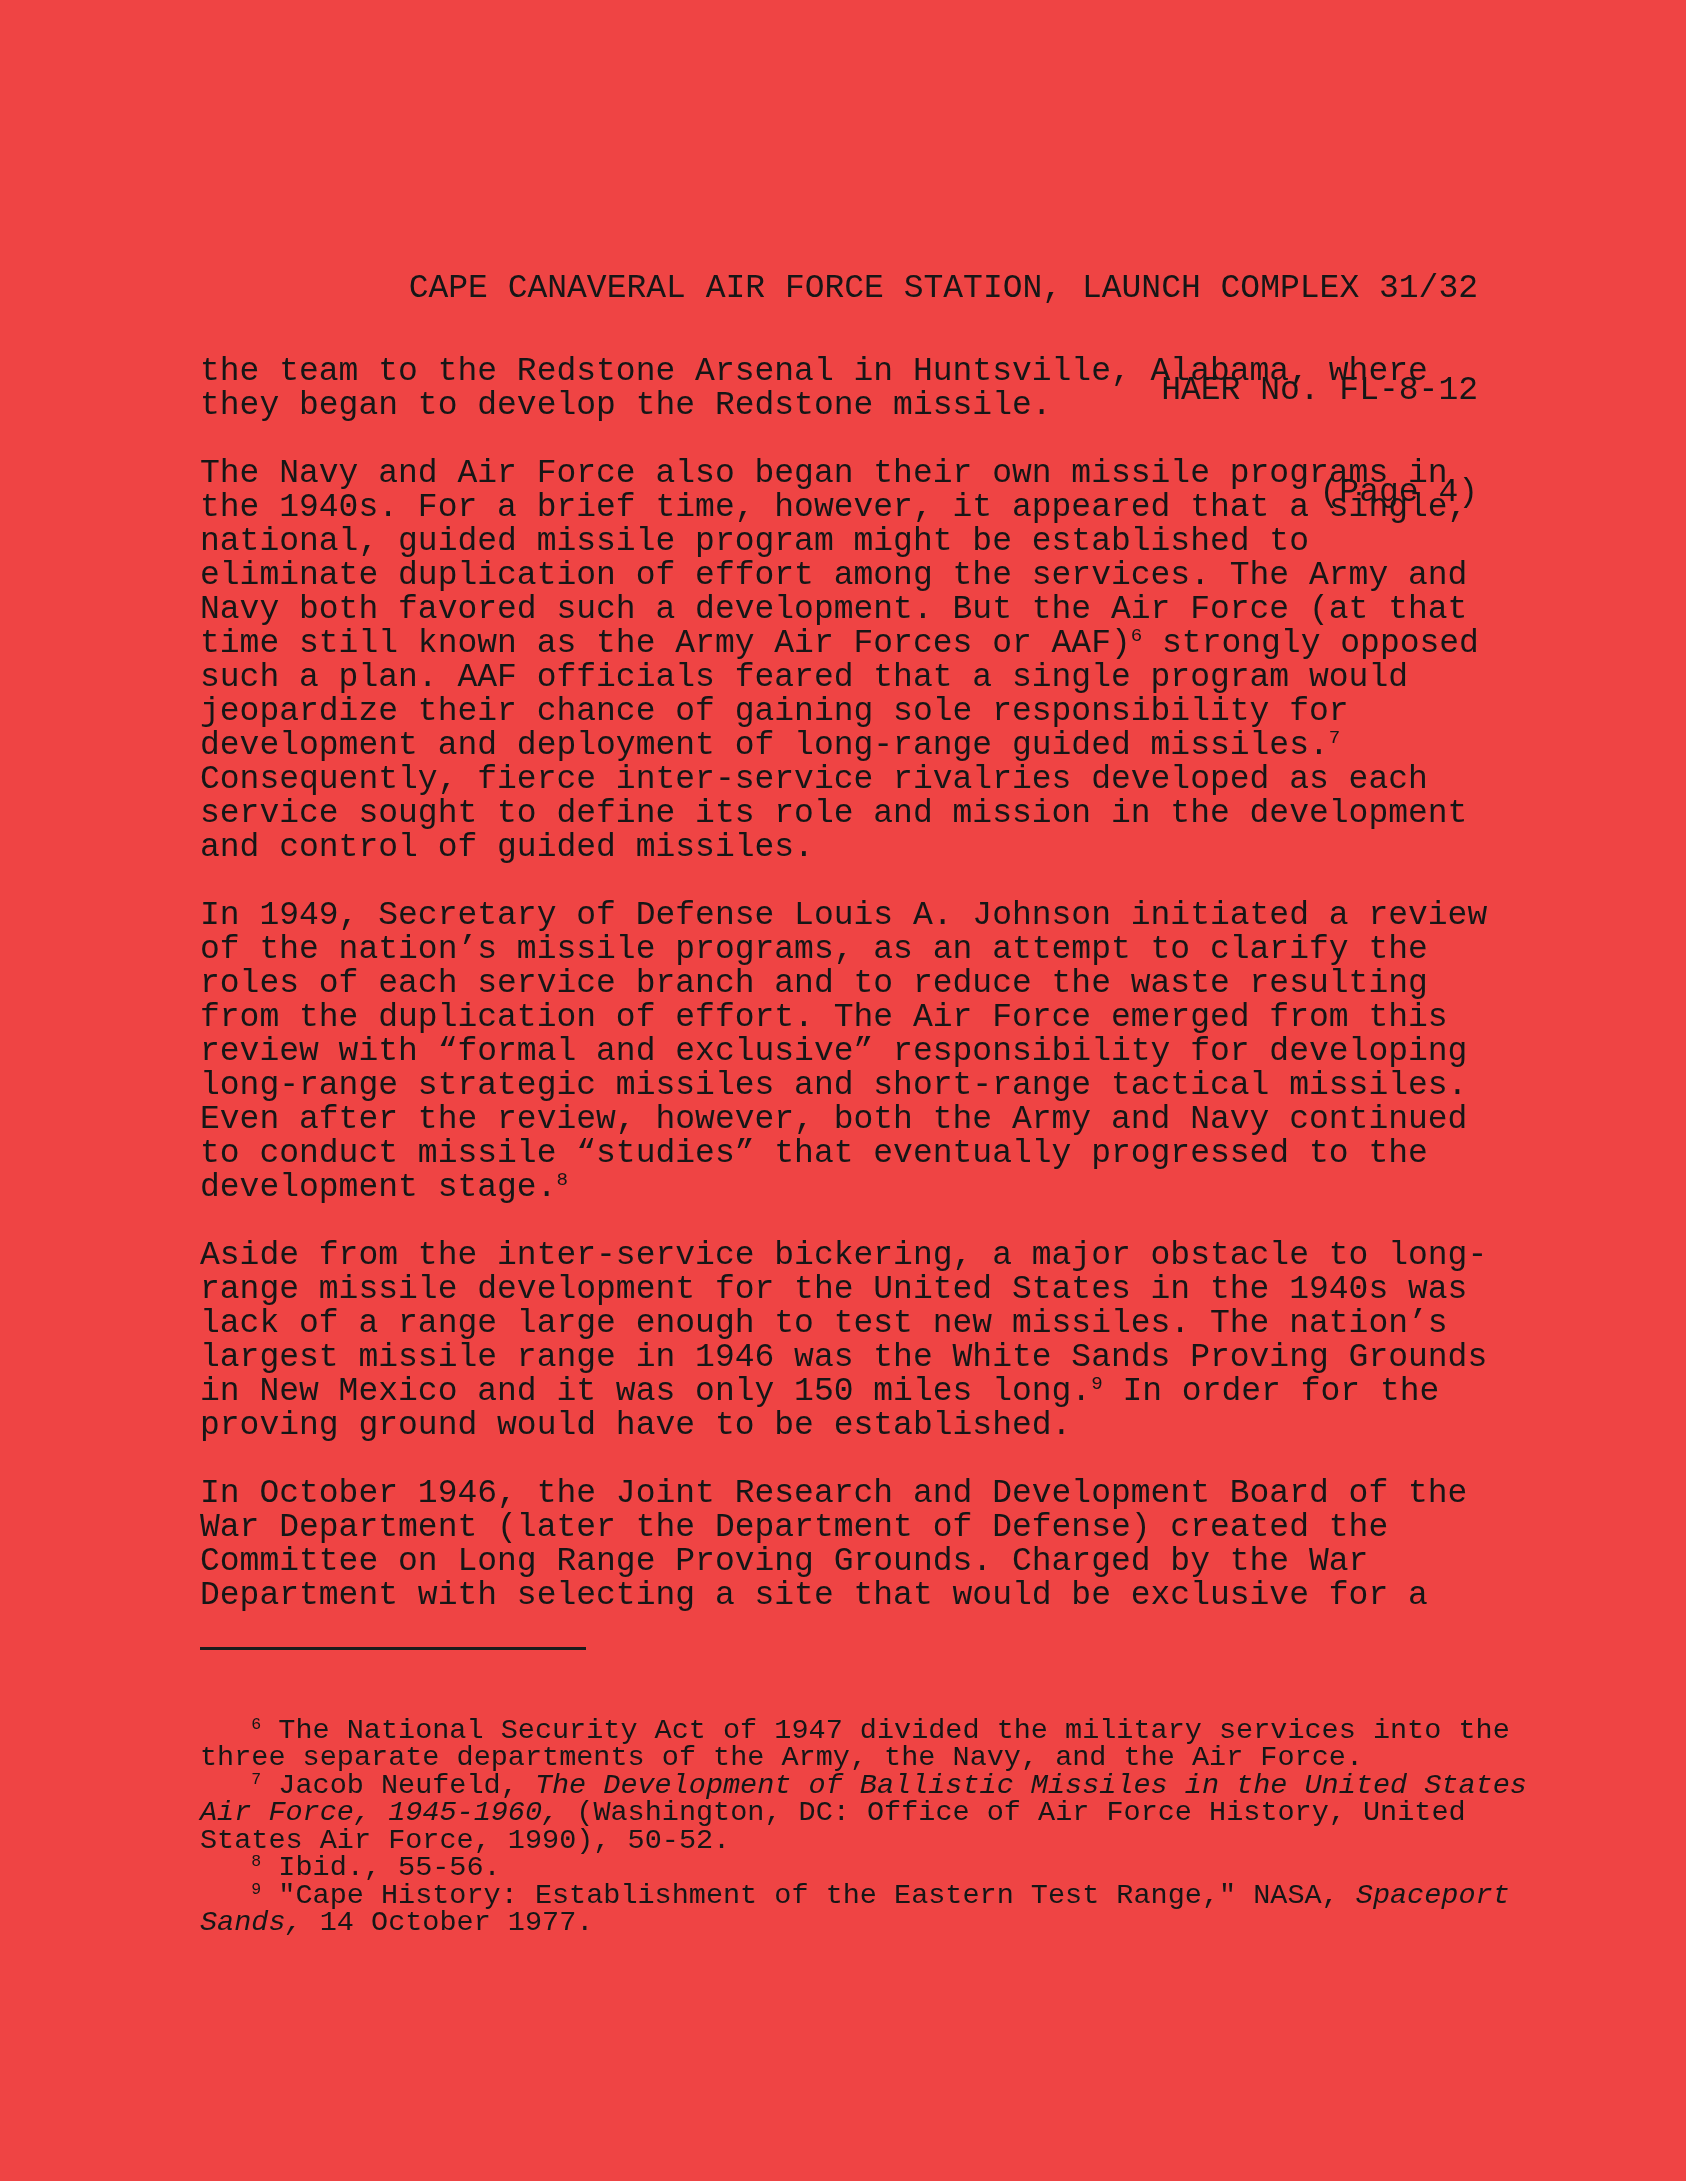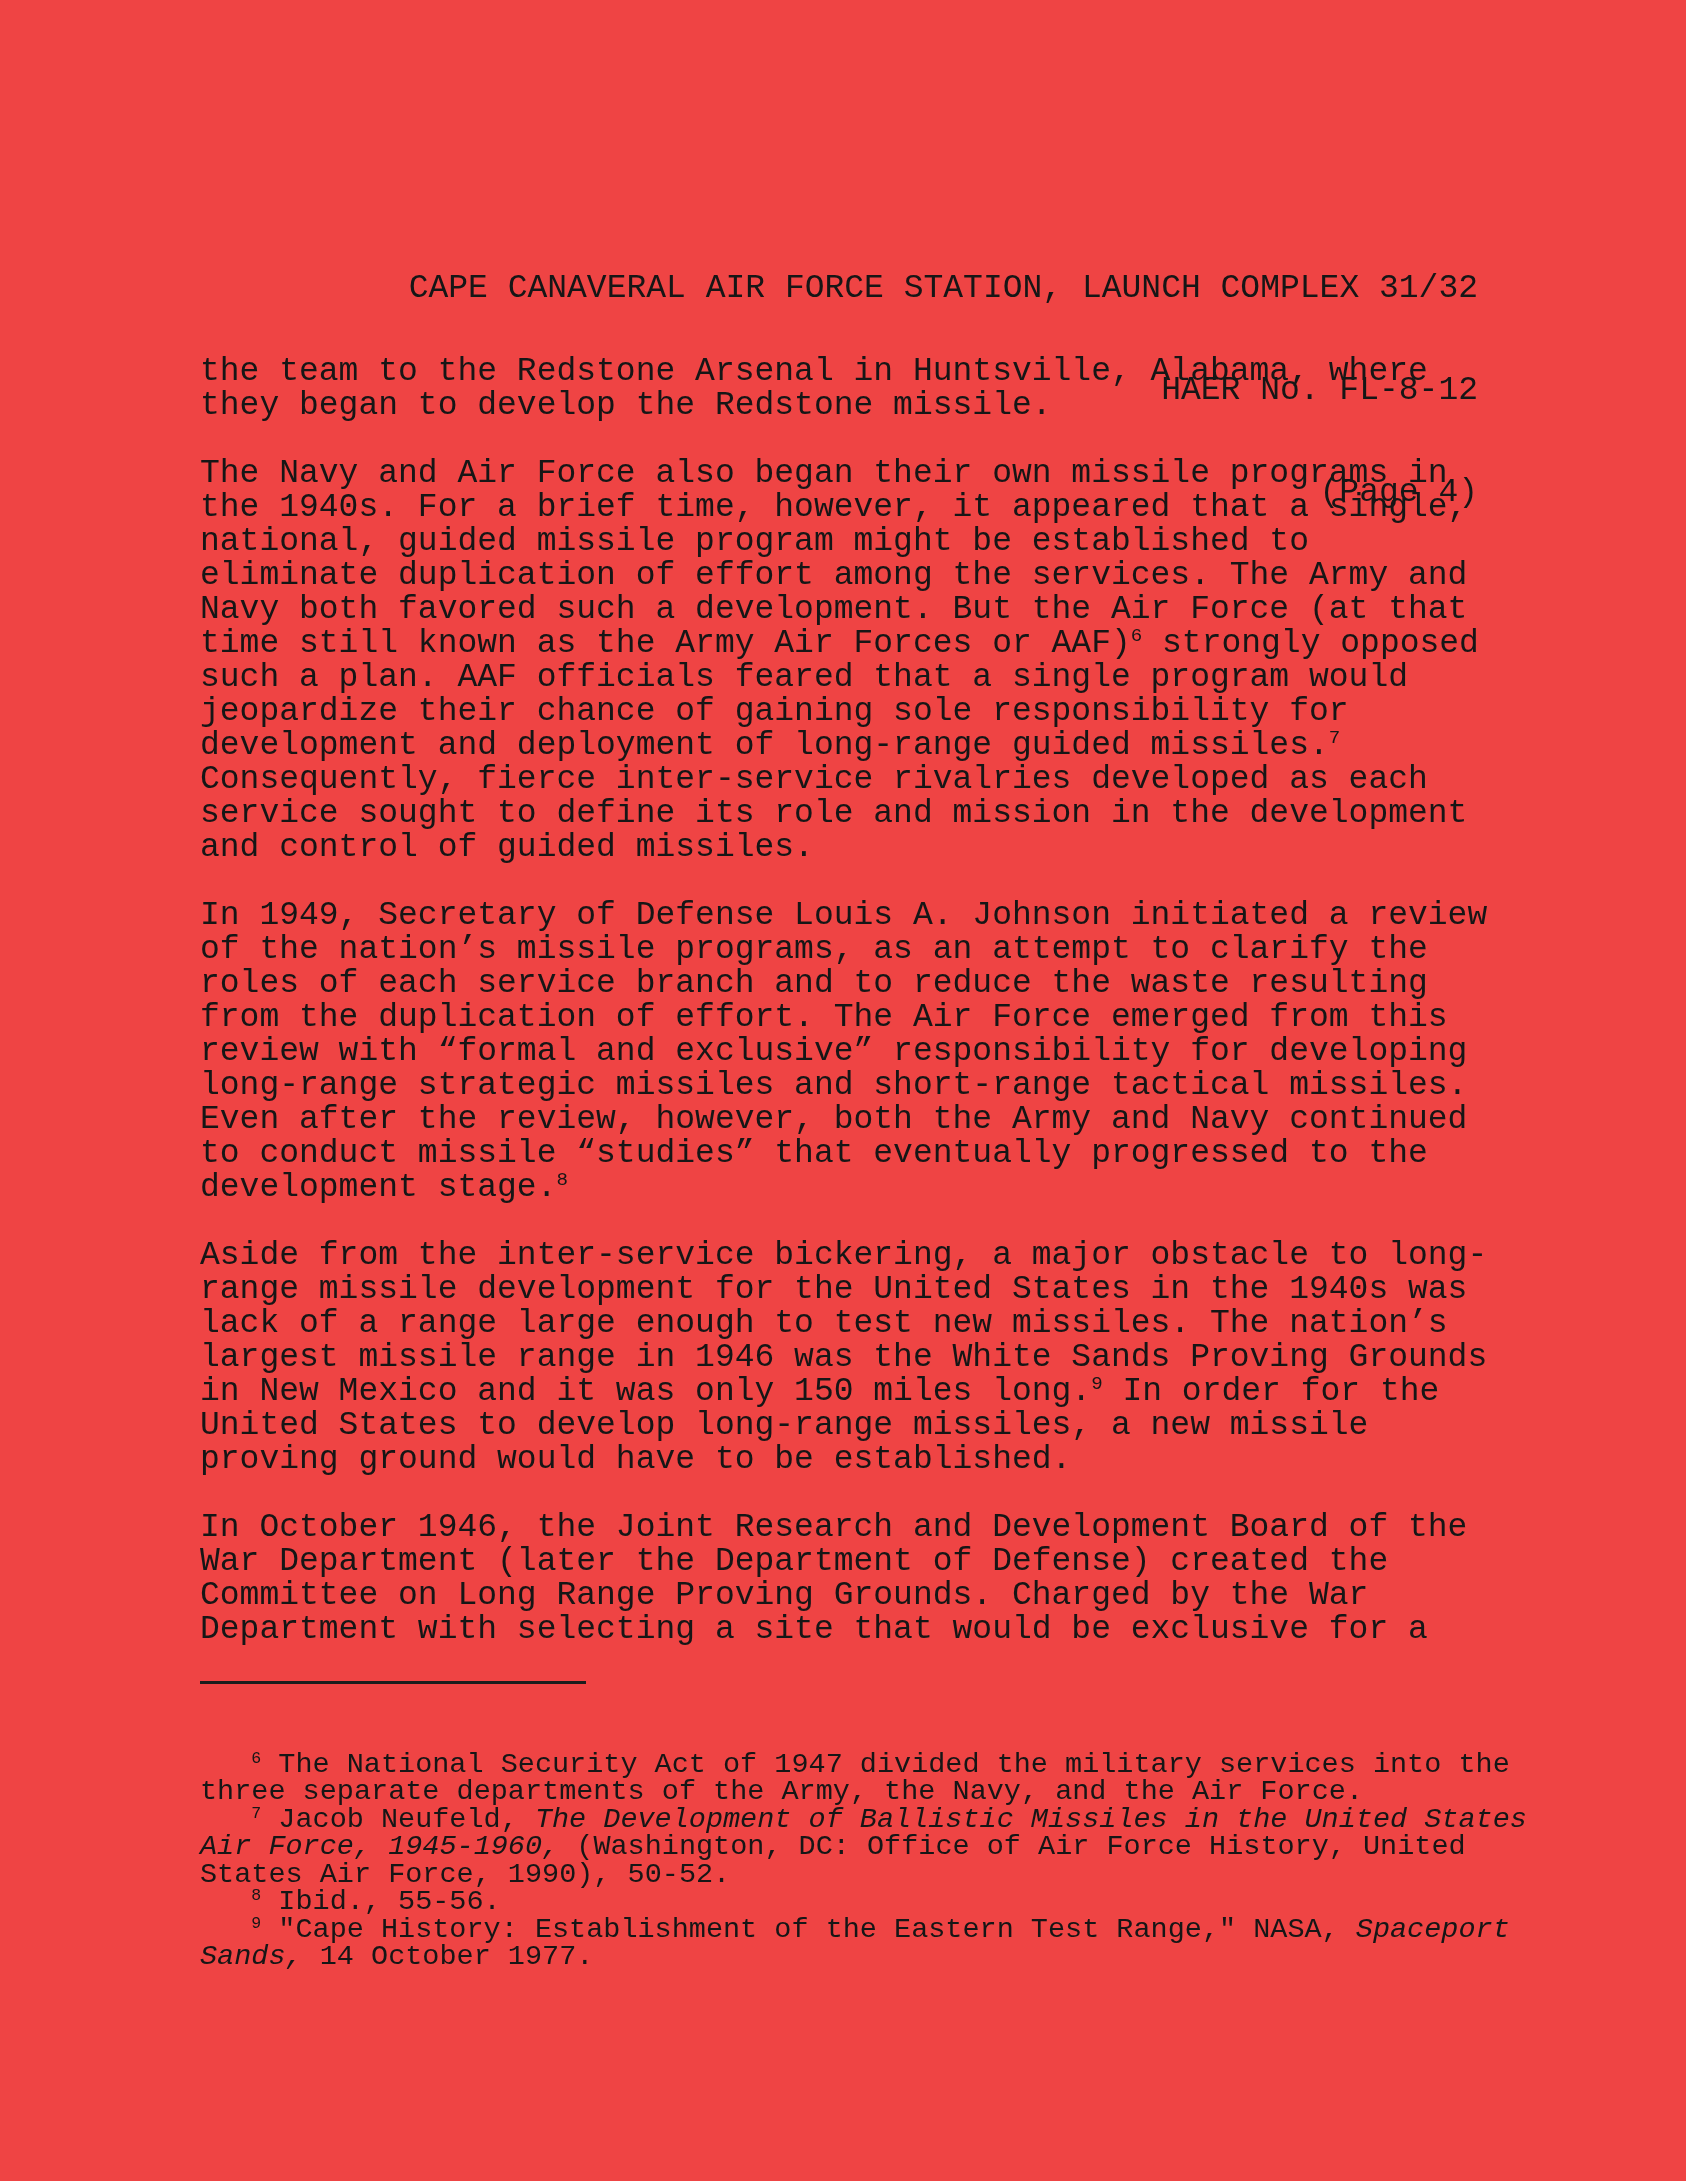--- a/index.html
+++ b/index.html
@@ -96,21 +96,20 @@
           <div class="tline"><span>Even after the review, however, both the Army and Navy continued</span></div>
           <div class="tline"><span>to conduct missile “studies” that eventually progressed to the</span></div>
           <div class="tline"><span>development stage.</span><span class="sup">8</span></div>
         </div>
         <div class="paragraph">
           <div class="tline"><span>Aside from the inter-service bickering, a major obstacle to long-</span></div>
           <div class="tline"><span>range missile development for the United States in the 1940s was</span></div>
           <div class="tline"><span>lack of a range large enough to test new missiles. The nation’s</span></div>
           <div class="tline"><span>largest missile range in 1946 was the White Sands Proving Grounds</span></div>
           <div class="tline"><span>in New Mexico and it was only 150 miles long.</span><span class="sup">9</span><span> In order for the</span></div>
-          <div class="tline"><span>United States to develop long-range missiles, a new missile</span></div>
           <div class="tline"><span>proving ground would have to be established.</span></div>
         </div>
         <div class="paragraph">
           <div class="tline"><span>In October 1946, the Joint Research and Development Board of the</span></div>
           <div class="tline"><span>War Department (later the Department of Defense) created the</span></div>
           <div class="tline"><span>Committee on Long Range Proving Grounds. Charged by the War</span></div>
           <div class="tline"><span>Department with selecting a site that would be exclusive for a</span></div>
         </div>
       </div>
     <hr class="footnote-separator">

